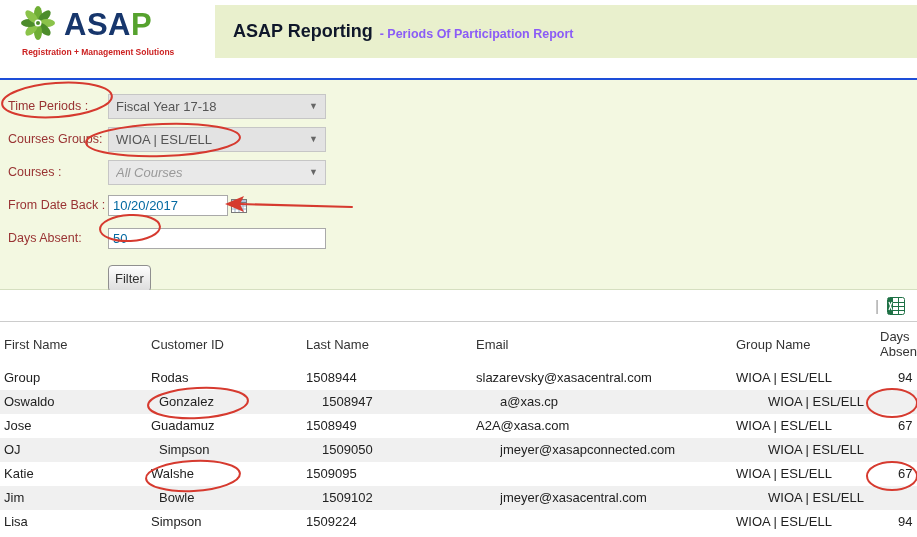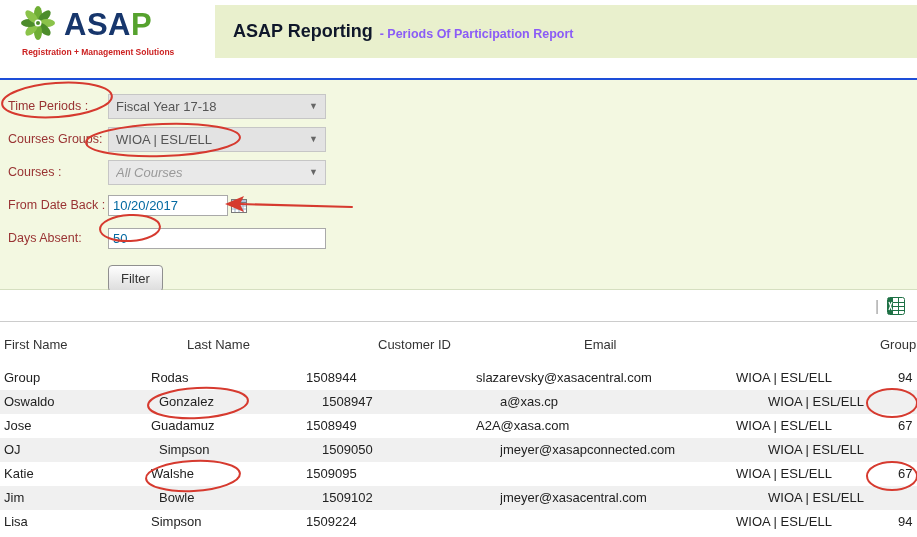--- a/index.html
+++ b/index.html
@@ -41,35 +41,35 @@
   .dropdown.disabled .dd-val { color:#999; font-style:italic; }
   .dd-arrow { color:#666; font-size:9px; margin-left:6px; }
   .textbox {
     height:21px; border:1px solid #a9a9a9; font-size:13px; padding:0 4px;
     font-family:inherit; color:#0369a1; background:#fff;
   }
   .date-box { width:120px; }
   .days-box { width:218px; }
   .cal-icon { margin-left:3px; display:inline-flex; }
   .filter-btn {
-    margin:7px 0 8px 108px; padding:5px 12px; font-size:13px; color:#333;
+    margin:7px 0 8px 108px; padding:5px 6px; font-size:13px; color:#333;
     background:linear-gradient(#fefefe,#dcdcdc); border:1px solid #8f8f8f;
     border-radius:4px; font-family:inherit; cursor:pointer;
   }
 
   
   .report { position:absolute; top:290px; left:0; width:917px; height:247px; background:#fff; }
   .toolbar {
     height:32px; display:flex; align-items:center; justify-content:flex-end;
     gap:8px; padding-right:12px; border-bottom:1px solid #cccccc;
   }
   .sep { color:#999; font-size:14px; }
   .export-btn { display:inline-flex; cursor:pointer; }
   .tgrid { display:grid; grid-template-columns:151px 155px 170px 260px 140px 41px; }
-  .thead { height:44px; align-items:center; color:#333; font-size:13px;gap:36px; }
+  .thead { height:44px; align-items:center; color:#333; font-size:13px; }
   .hcell { white-space:nowrap; overflow:hidden; }
   .hcell.col-first { padding-left:4px; }
   .hcell.col-days { white-space:normal; line-height:15px; height:30px; padding-left:4px; }
   .trow { height:24px; line-height:24px; font-size:13px; color:#222; background:#fff; }
   .trow.alt { background:#f0f0f0;gap:8px; }
   .cell { overflow:hidden; white-space:nowrap; }
   .cell.col-first { padding-left:4px; }
   .cell.col-days { padding-left:4px;margin-left:18px; }
 
   
@@ -171,22 +171,22 @@
           <line x1="6" y1="9.5" x2="17" y2="9.5" stroke="#1e7145"></line>
           <line x1="6" y1="13.5" x2="17" y2="13.5" stroke="#1e7145"></line>
           <line x1="11.5" y1="1" x2="11.5" y2="17" stroke="#1e7145"></line>
           <path d="M2 5 L5 13 M5 5 L2 13" stroke="#ffffff" stroke-width="1.2"></path>
         </svg>
       </span>
     </div>
 
     <div class="tgrid thead">
       <div class="hcell col-first">First Name</div>
+      <div class="hcell">Customer ID</div>
       <div class="hcell">Last Name</div>
-      <div class="hcell">Customer ID</div>
       <div class="hcell">Email</div>
       <div class="hcell">Group Name</div>
       <div class="hcell col-days">Days Absent</div>
     </div>
 
     <div class="tbody">
         <div class="tgrid trow">
           <div class="cell col-first">Group</div>
           <div class="cell col-last">Rodas</div>
           <div class="cell col-id">1508944</div>

